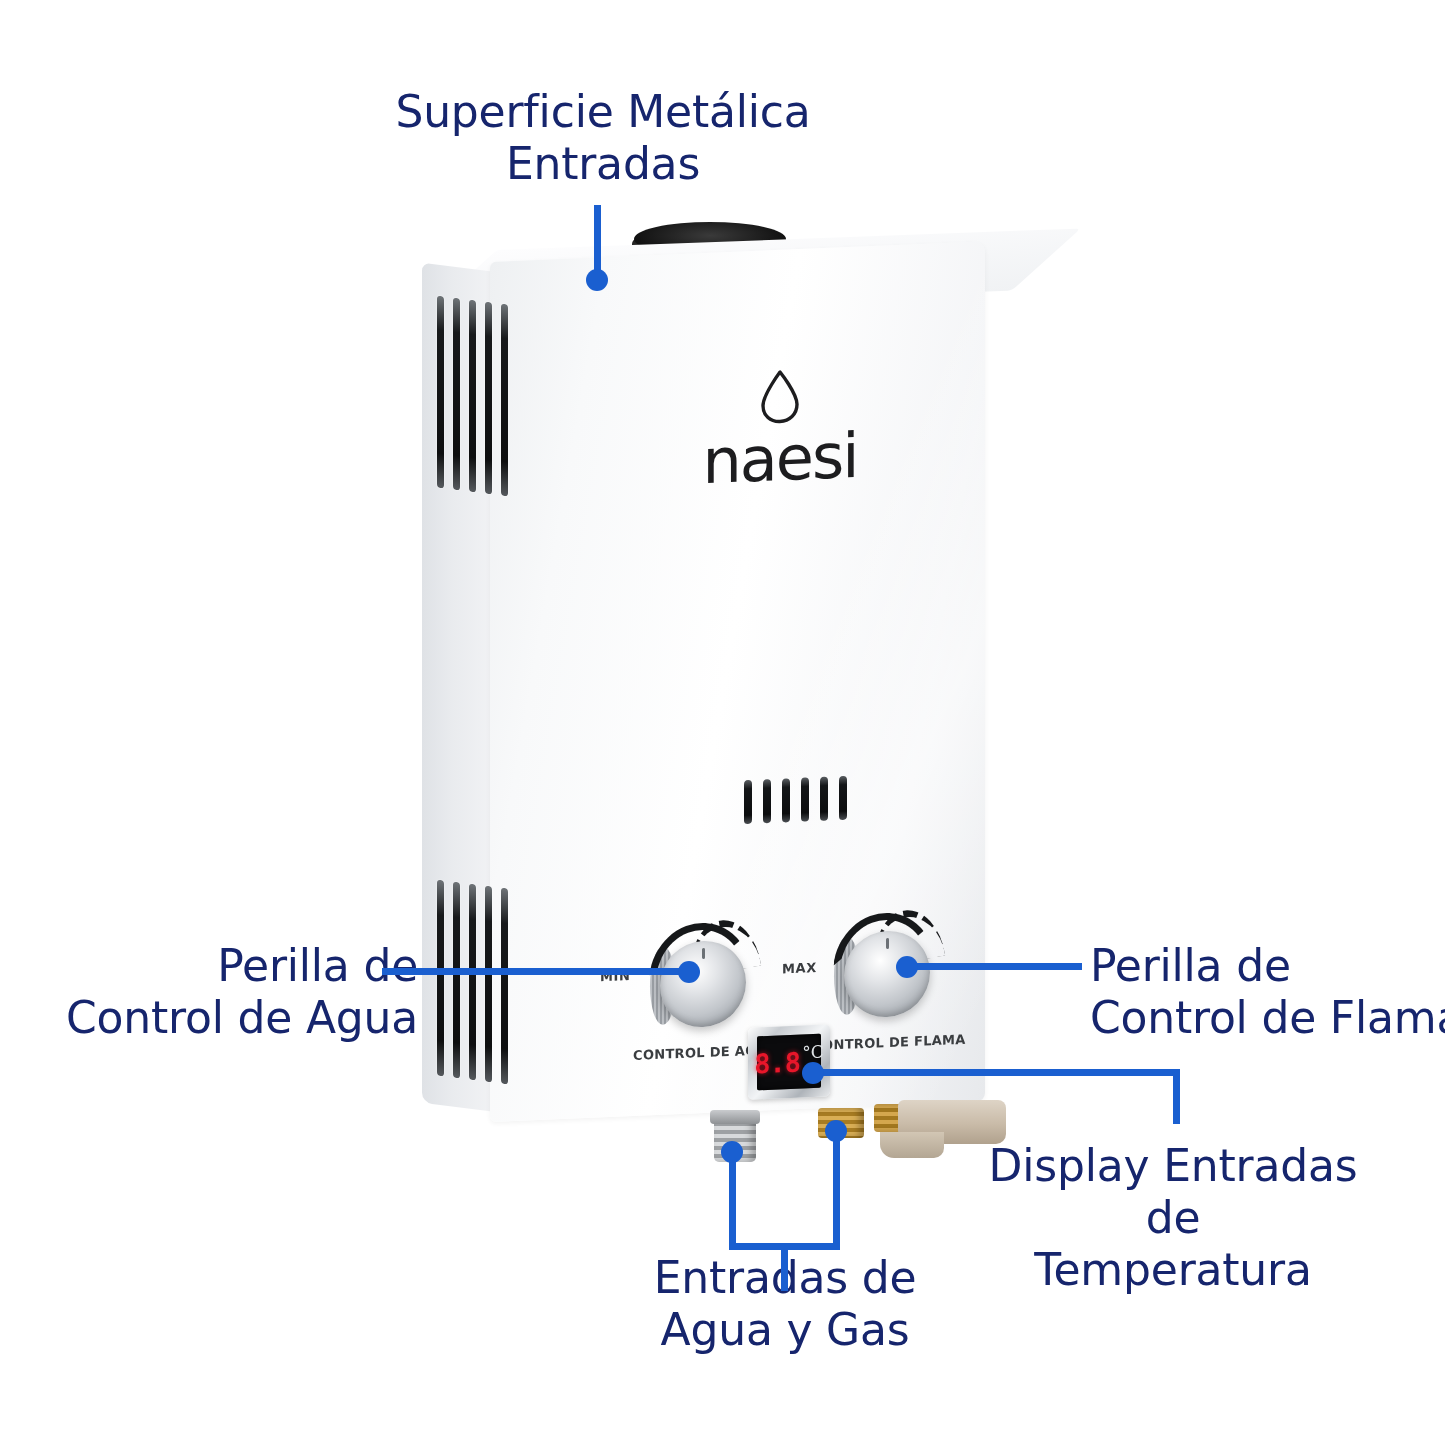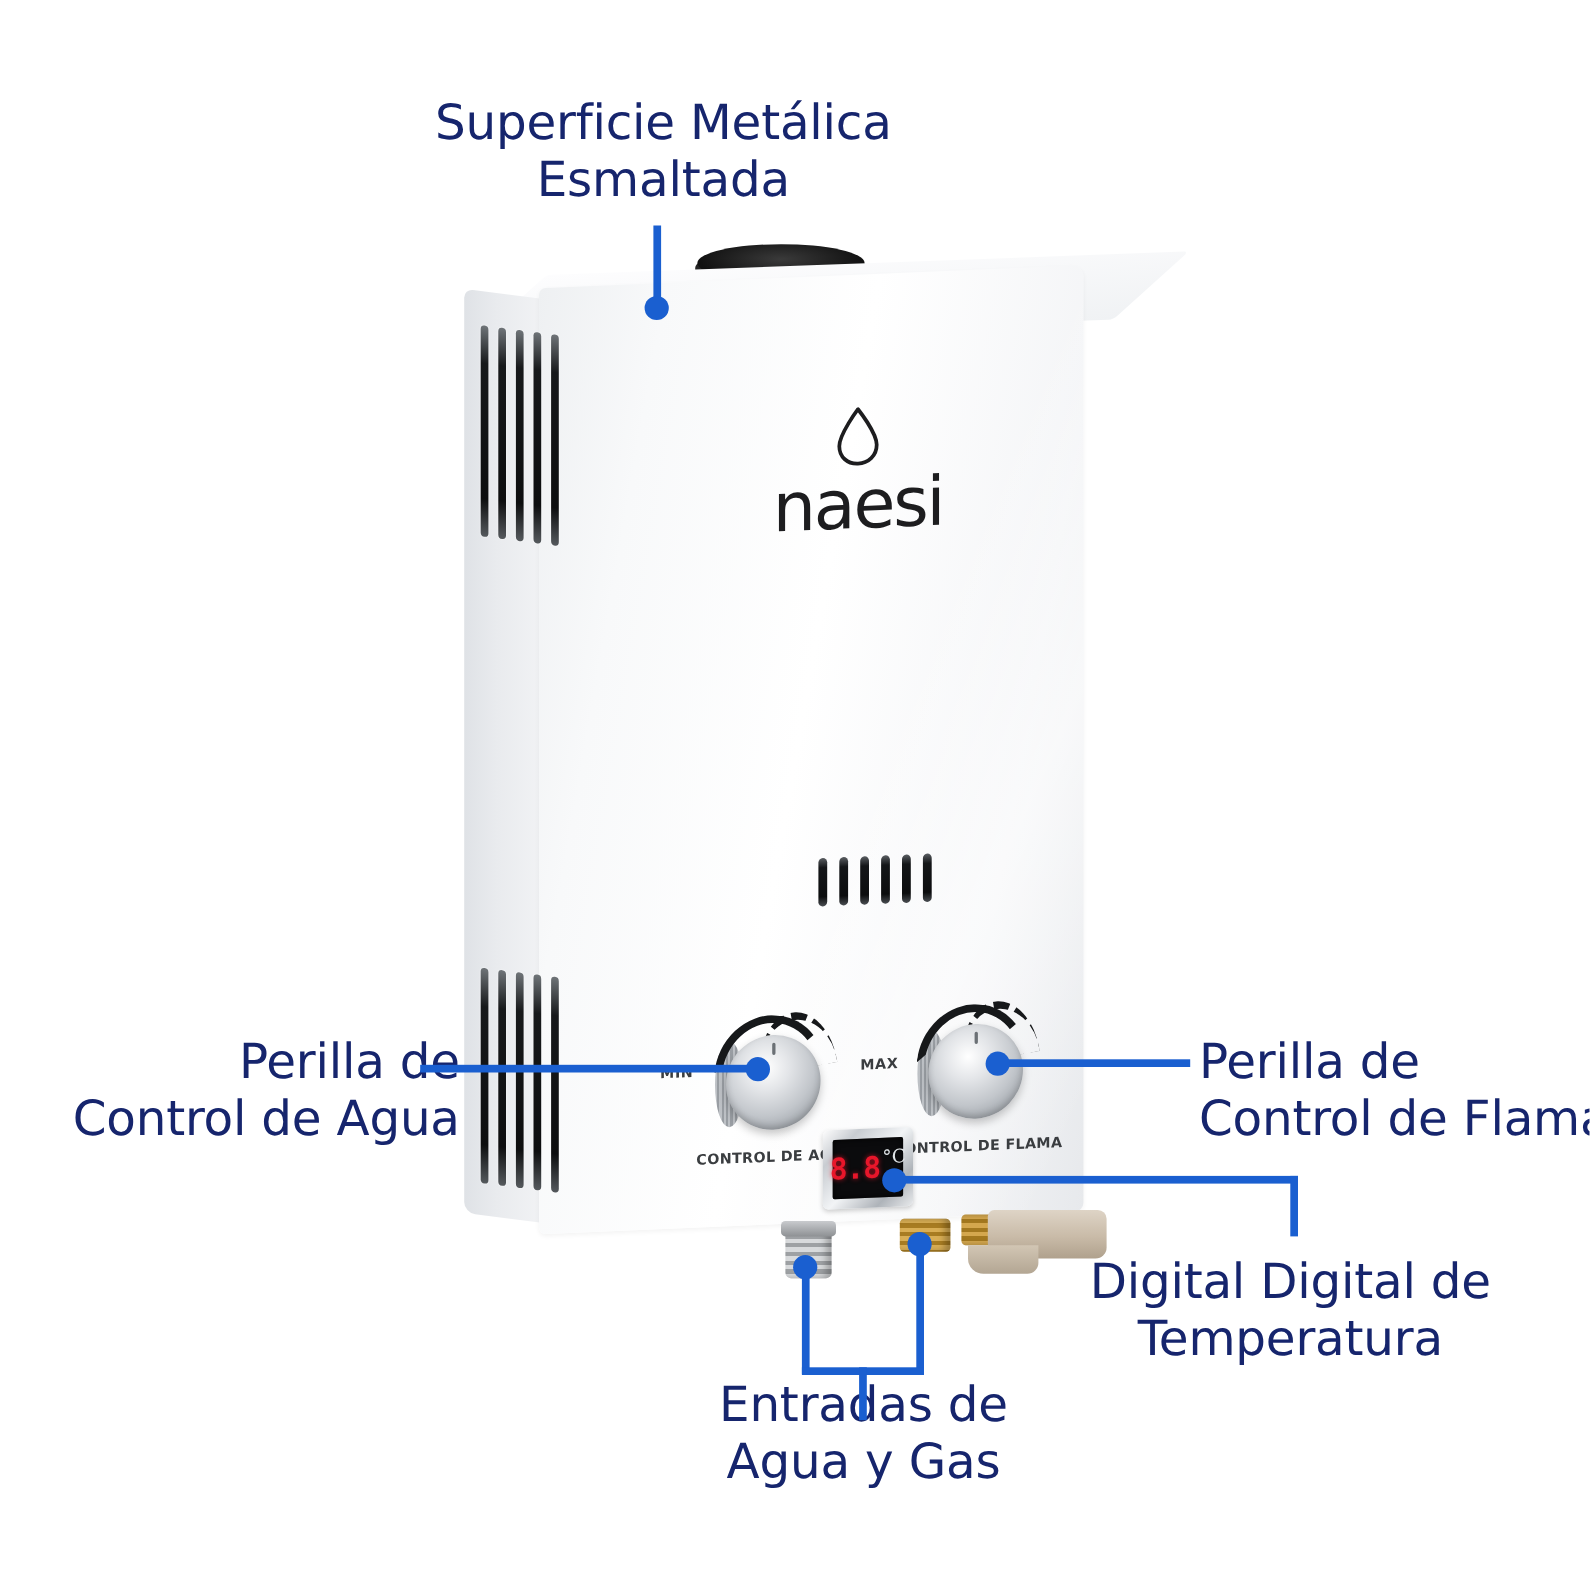--- a/index.html
+++ b/index.html
@@ -290,35 +290,35 @@
     </div>
 
     <div class="pipe" id="pipe-water"></div>
     <div class="pipe" id="pipe-gas"></div>
     <div class="pipe" id="pipe-brass2"></div>
     <div class="pipe" id="valve-body"></div>
     <div class="pipe" id="valve-nub"></div>
   </div>
 
   <div class="callout c-center" style="left:378px; top:86px; width:450px;">Superficie Metálica
-Esmaltada</div>
+Entradas</div>
   <div class="lead v" style="left:594px; top:205px; height:70px;"></div>
   <div class="dot" style="left:586px; top:269px;"></div>
 
   <div class="callout c-right" style="left:28px; top:940px; width:390px;">Perilla de
 Control de Agua</div>
   <div class="lead h" style="left:382px; top:968px; width:306px;"></div>
   <div class="dot" style="left:678px; top:961px;"></div>
 
   <div class="callout c-left" style="left:1090px; top:940px; width:400px;">Perilla de
 Control de Flama</div>
   <div class="lead h" style="left:902px; top:963px; width:180px;"></div>
   <div class="dot" style="left:896px; top:956px;"></div>
 
-  <div class="callout c-center" style="left:978px; top:1140px; width:390px;">Digital Digital de
+  <div class="callout c-center" style="left:978px; top:1140px; width:390px;">Display Entradas de
 Temperatura</div>
   <div class="lead h" style="left:808px; top:1069px; width:372px;"></div>
   <div class="lead v" style="left:1173px; top:1069px; height:55px;"></div>
   <div class="dot" style="left:802px; top:1062px;"></div>
 
   <div class="callout c-center" style="left:585px; top:1252px; width:400px;">Entradas de
 Agua y Gas</div>
 
   <div class="lead v" style="left:729px; top:1147px; height:102px;"></div>
   <div class="lead v" style="left:833px; top:1126px; height:123px;"></div>

